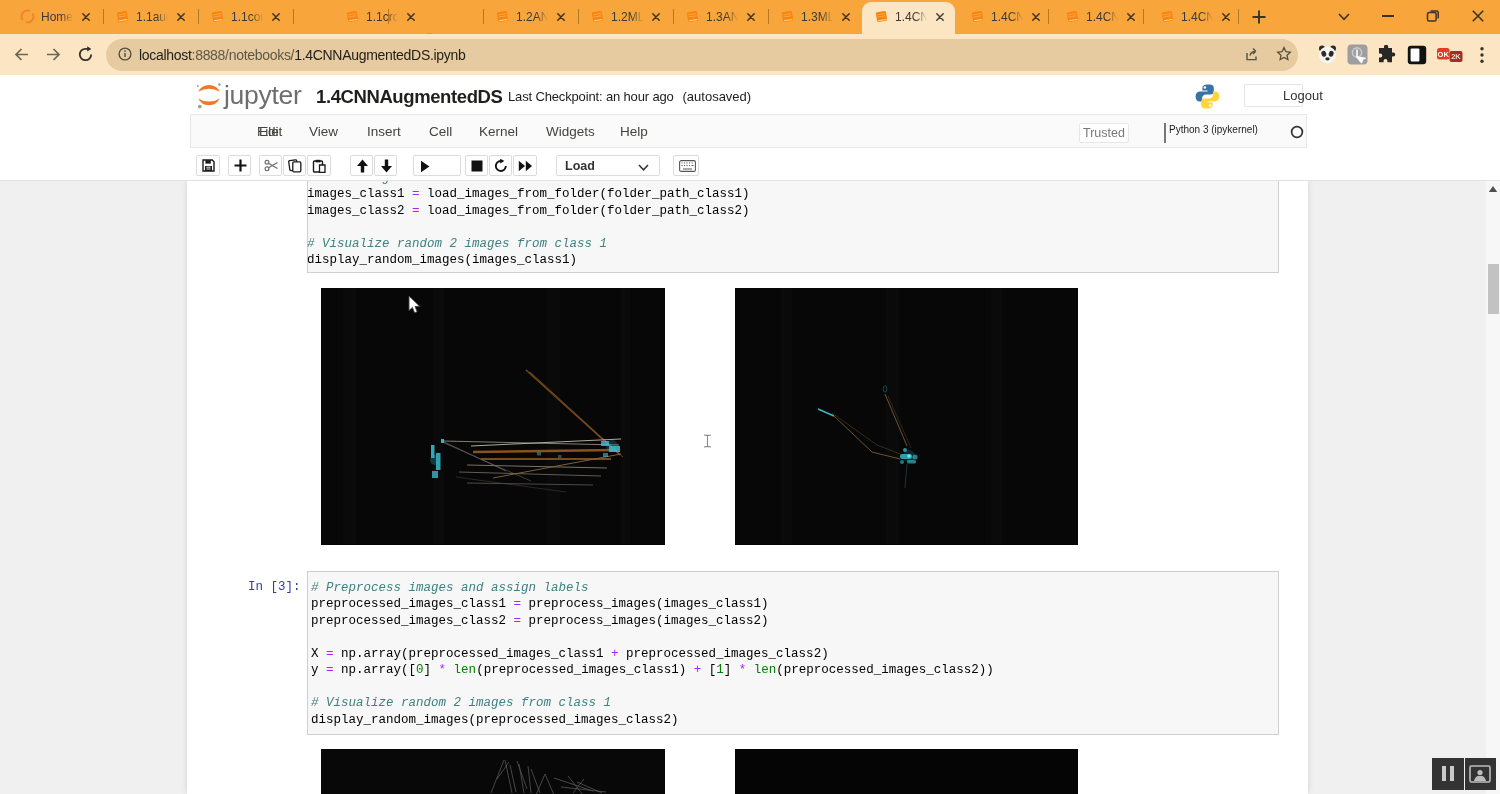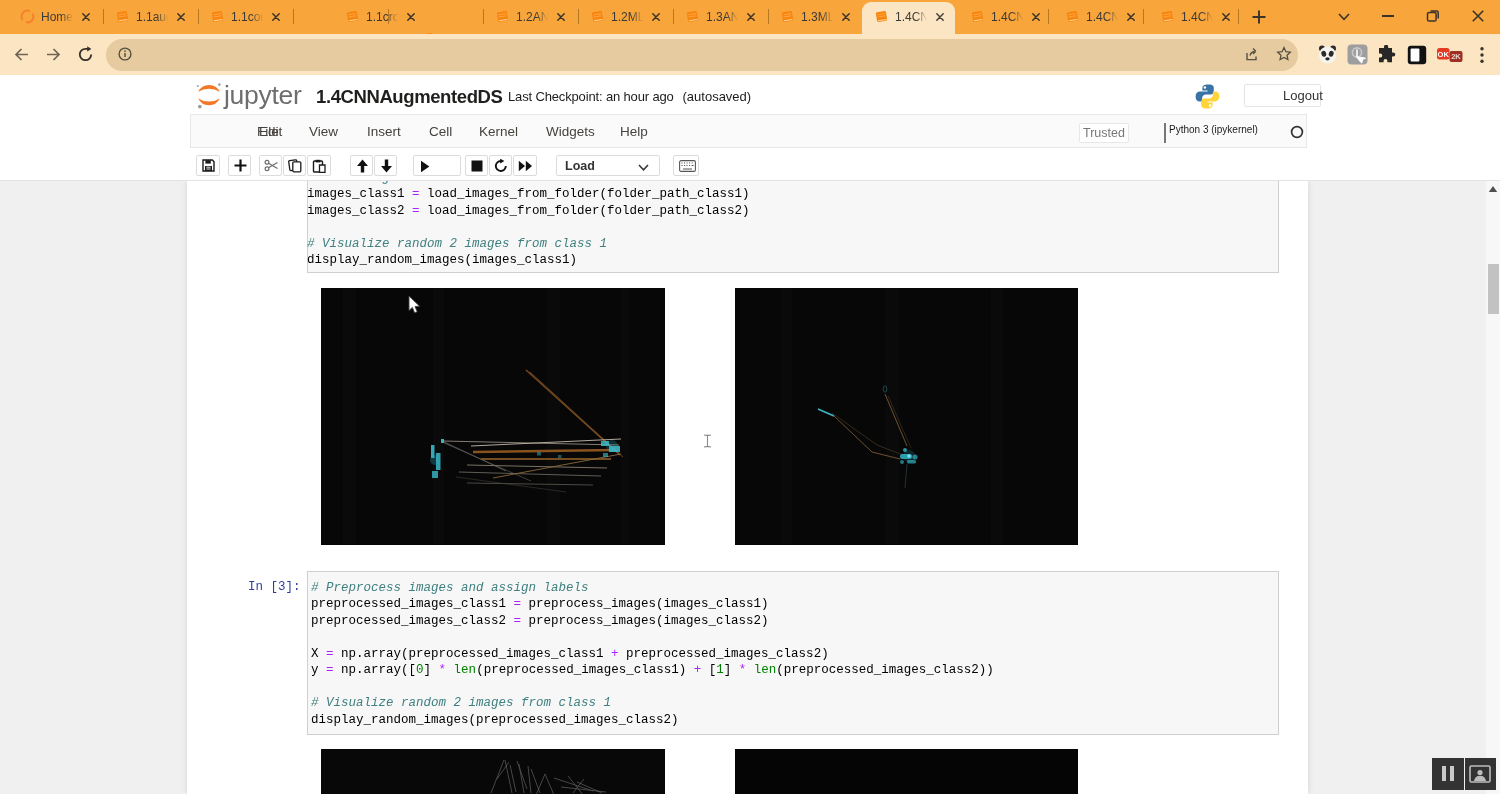--- a/index.html
+++ b/index.html
@@ -273,40 +273,41 @@
       <rect x="0" y="0" width="12.5" height="11.5" rx="2.5" fill="#E33A24"></rect>
       <text x="6.2" y="8.6" font-size="7.5" font-weight="bold" fill="#fff" text-anchor="middle" font-family="Liberation Sans">OK</text>
       <rect x="12.5" y="3" width="13" height="11" rx="2" fill="#9e2f27"></rect>
       <text x="19" y="11.4" font-size="7.5" font-weight="bold" fill="#e8d7cb" text-anchor="middle" font-family="Liberation Sans">2K</text>
     </svg>
     <svg class="abs" style="left:1479px;top:12px" width="6" height="18" viewBox="0 0 6 18">
       <circle cx="3" cy="2.8" r="1.7" fill="#3a352c"></circle>
       <circle cx="3" cy="9" r="1.7" fill="#3a352c"></circle>
       <circle cx="3" cy="15.2" r="1.7" fill="#3a352c"></circle>
     </svg>
+  <div id="urltext"><span style="color:#23201b">localhost</span><span style="color:#5d5748">:8888/notebooks/</span><span style="color:#23201b">1.4CNNAugmentedDS.ipynb</span></div>
 </div>
 <div id="jheader">
     <svg class="abs" style="left:195px;top:6px" width="28" height="29" viewBox="0 0 28 29">
       <path d="M3.2 10.8 A12 12 0 0 1 24.8 10.8 A20 20 0 0 0 3.2 10.8 Z" fill="#F37726"></path>
       <path d="M3.2 17.4 A12 12 0 0 0 24.8 17.4 A20 20 0 0 1 3.2 17.4 Z" fill="#F37726"></path>
       <circle cx="4.8" cy="25.6" r="1.9" fill="#9e9e9c"></circle>
       <circle cx="24.4" cy="3.6" r="1.3" fill="#9e9e9c"></circle>
       <circle cx="2.8" cy="5" r="1" fill="#9e9e9c"></circle>
     </svg>
     <div class="abs" style="left:224px;top:5px;font-size:26.5px;color:#6e6e6e;letter-spacing:-0.3px;">jupyter</div>
     <div class="abs" style="left:316px;top:10.5px;font-size:18.5px;font-weight:bold;color:#201f1e;letter-spacing:-0.4px;">1.4CNNAugmentedDS</div>
     <div class="abs" style="left:508px;top:14px;font-size:13px;letter-spacing:-0.15px;color:#1c1c1c;">Last Checkpoint: an hour ago</div>
     <div class="abs" style="left:682.5px;top:14px;font-size:13px;color:#1c1c1c;">(autosaved)</div>
     <svg class="abs" style="left:1194px;top:8px" width="27" height="27" viewBox="0 0 27 27">
       <path d="M13.2 1.5 C9.8 1.5 8.4 3 8.4 5 L8.4 7.6 L13.6 7.6 L13.6 8.6 L5.9 8.6 C3.6 8.6 1.6 10.2 1.6 13.4 C1.6 16.7 3.3 18.4 5.6 18.4 L8.1 18.4 L8.1 15.3 C8.1 13 9.9 11.4 12.1 11.4 L17 11.4 C18.6 11.4 19.8 10.1 19.8 8.5 L19.8 5 C19.8 3.1 18.4 1.9 16.5 1.6 C15.4 1.4 14.3 1.5 13.2 1.5 Z" fill="#3972A4"></path>
       <circle cx="10.9" cy="4.6" r="1.25" fill="#fff"></circle>
       <path d="M13.8 25.5 C17.2 25.5 18.6 24 18.6 22 L18.6 19.4 L13.4 19.4 L13.4 18.4 L21.1 18.4 C23.4 18.4 25.4 16.8 25.4 13.6 C25.4 10.3 23.7 8.6 21.4 8.6 L18.9 8.6 L18.9 11.7 C18.9 14 17.1 15.6 14.9 15.6 L10 15.6 C8.4 15.6 7.2 16.9 7.2 18.5 L7.2 22 C7.2 23.9 8.6 25.1 10.5 25.4 C11.6 25.6 12.7 25.5 13.8 25.5 Z" fill="#FFD43B"></path>
       <circle cx="16.1" cy="22.4" r="1.25" fill="#fff"></circle>
     </svg>
-    <div class="abs" style="left:1244px;top:9px;width:77px;height:23px;background:#fff;border:1px solid #e4e4e4;border-radius:2px;font-size:13px;color:#333;text-align:center;line-height:21px;padding-left:38px;">Logout</div>
+    <div class="abs" style="left:1244px;top:9px;width:59px;height:23px;background:#fff;border:1px solid #e4e4e4;border-radius:2px;font-size:13px;color:#333;text-align:center;line-height:21px;padding-left:38px;">Logout</div>
   </div>
 <div id="menubar">
     <div class="menuitem" style="left:18px;margin-left:48px;">File</div>
     <div class="menuitem" style="left:68px;">Edit</div>
     <div class="menuitem" style="left:118px;">View</div>
     <div class="menuitem" style="left:176px;">Insert</div>
     <div class="menuitem" style="left:238px;">Cell</div>
     <div class="menuitem" style="left:288px;">Kernel</div>
     <div class="menuitem" style="left:355px;">Widgets</div>
     <div class="menuitem" style="left:429px;">Help</div>

